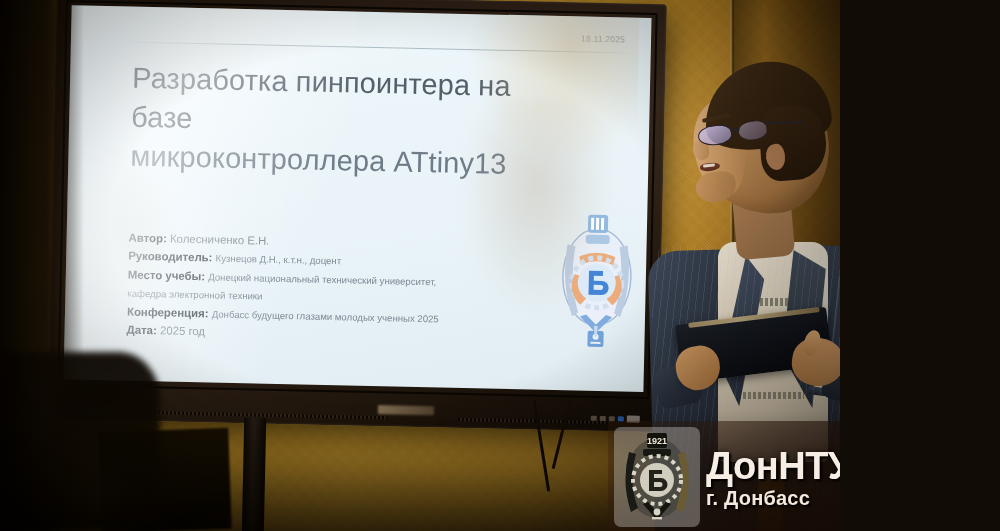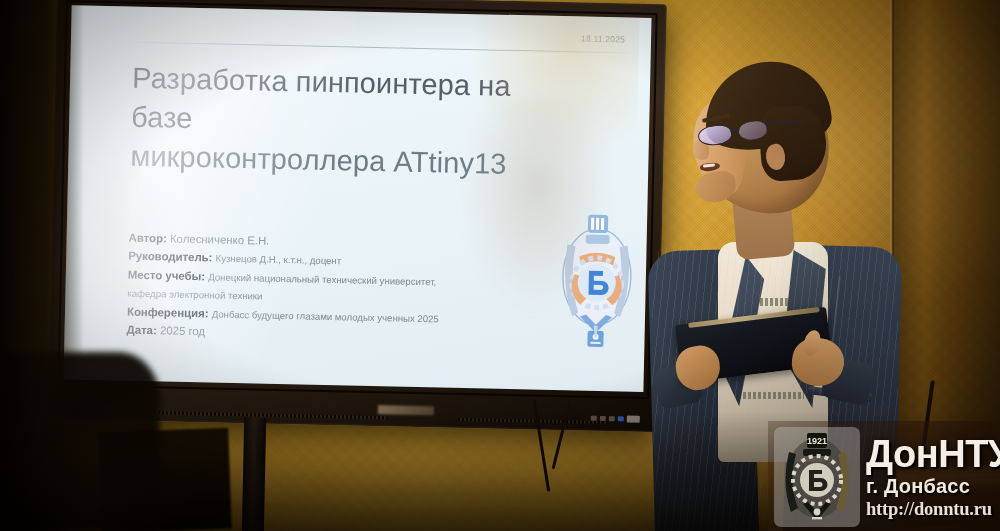--- a/index.html
+++ b/index.html
@@ -5,21 +5,21 @@
 <style>
   * { box-sizing: border-box; margin: 0; padding: 0; }
   html, body {
     width: 1000px; height: 531px;
     overflow: hidden;
     background: #120c06;
     font-family: "Liberation Sans", sans-serif;
   }
   #scene {
     position: relative;
-    width: 1000px; height: 531px;
+    width: 840px; height: 531px;
     overflow: hidden;
   }
 
   
   .wall {
     position: absolute; inset: 0;
     background:
       radial-gradient(ellipse 60% 50% at 78% 28%, rgba(255,212,120,0.30), rgba(0,0,0,0) 62%),
       linear-gradient(100deg, #3a2a12 0%, #6b4c16 5%, #a8761f 12%, #c79428 26%, #d7a434 46%, #cf9c2f 66%, #a87520 82%, #6d4a13 93%, #33220c 100%);
   }
@@ -606,17 +606,16 @@
         <circle cx="40" cy="50" r="17" fill="#cfcbbd"></circle>
         <path d="M32 40 h13 v4 h-8 v4 h7 a6.5 6.5 0 0 1 0 13 h-12 z M37 52 v5 h6 a2.5 2.5 0 0 0 0 -5 z" fill="#24241c"></path>
         <path d="M26 74 L40 90 L54 74 L49 72 L40 82 L31 72 Z" fill="#171711"></path>
         <circle cx="40" cy="82" r="3.4" fill="#d6d2c4"></circle>
         <path d="M35 87 h10 v2.4 h-10 z" fill="#d6d2c4"></path>
       </svg>
     </div>
     <div class="wm-text">
       <span class="wm-title">ДонНТУ</span>
       <span class="wm-city">г. Донбасс</span>
-      <span class="wm-url">http://donntu.ru</span>
     </div>
   </div>
 
 </div>
 
 </body></html>

